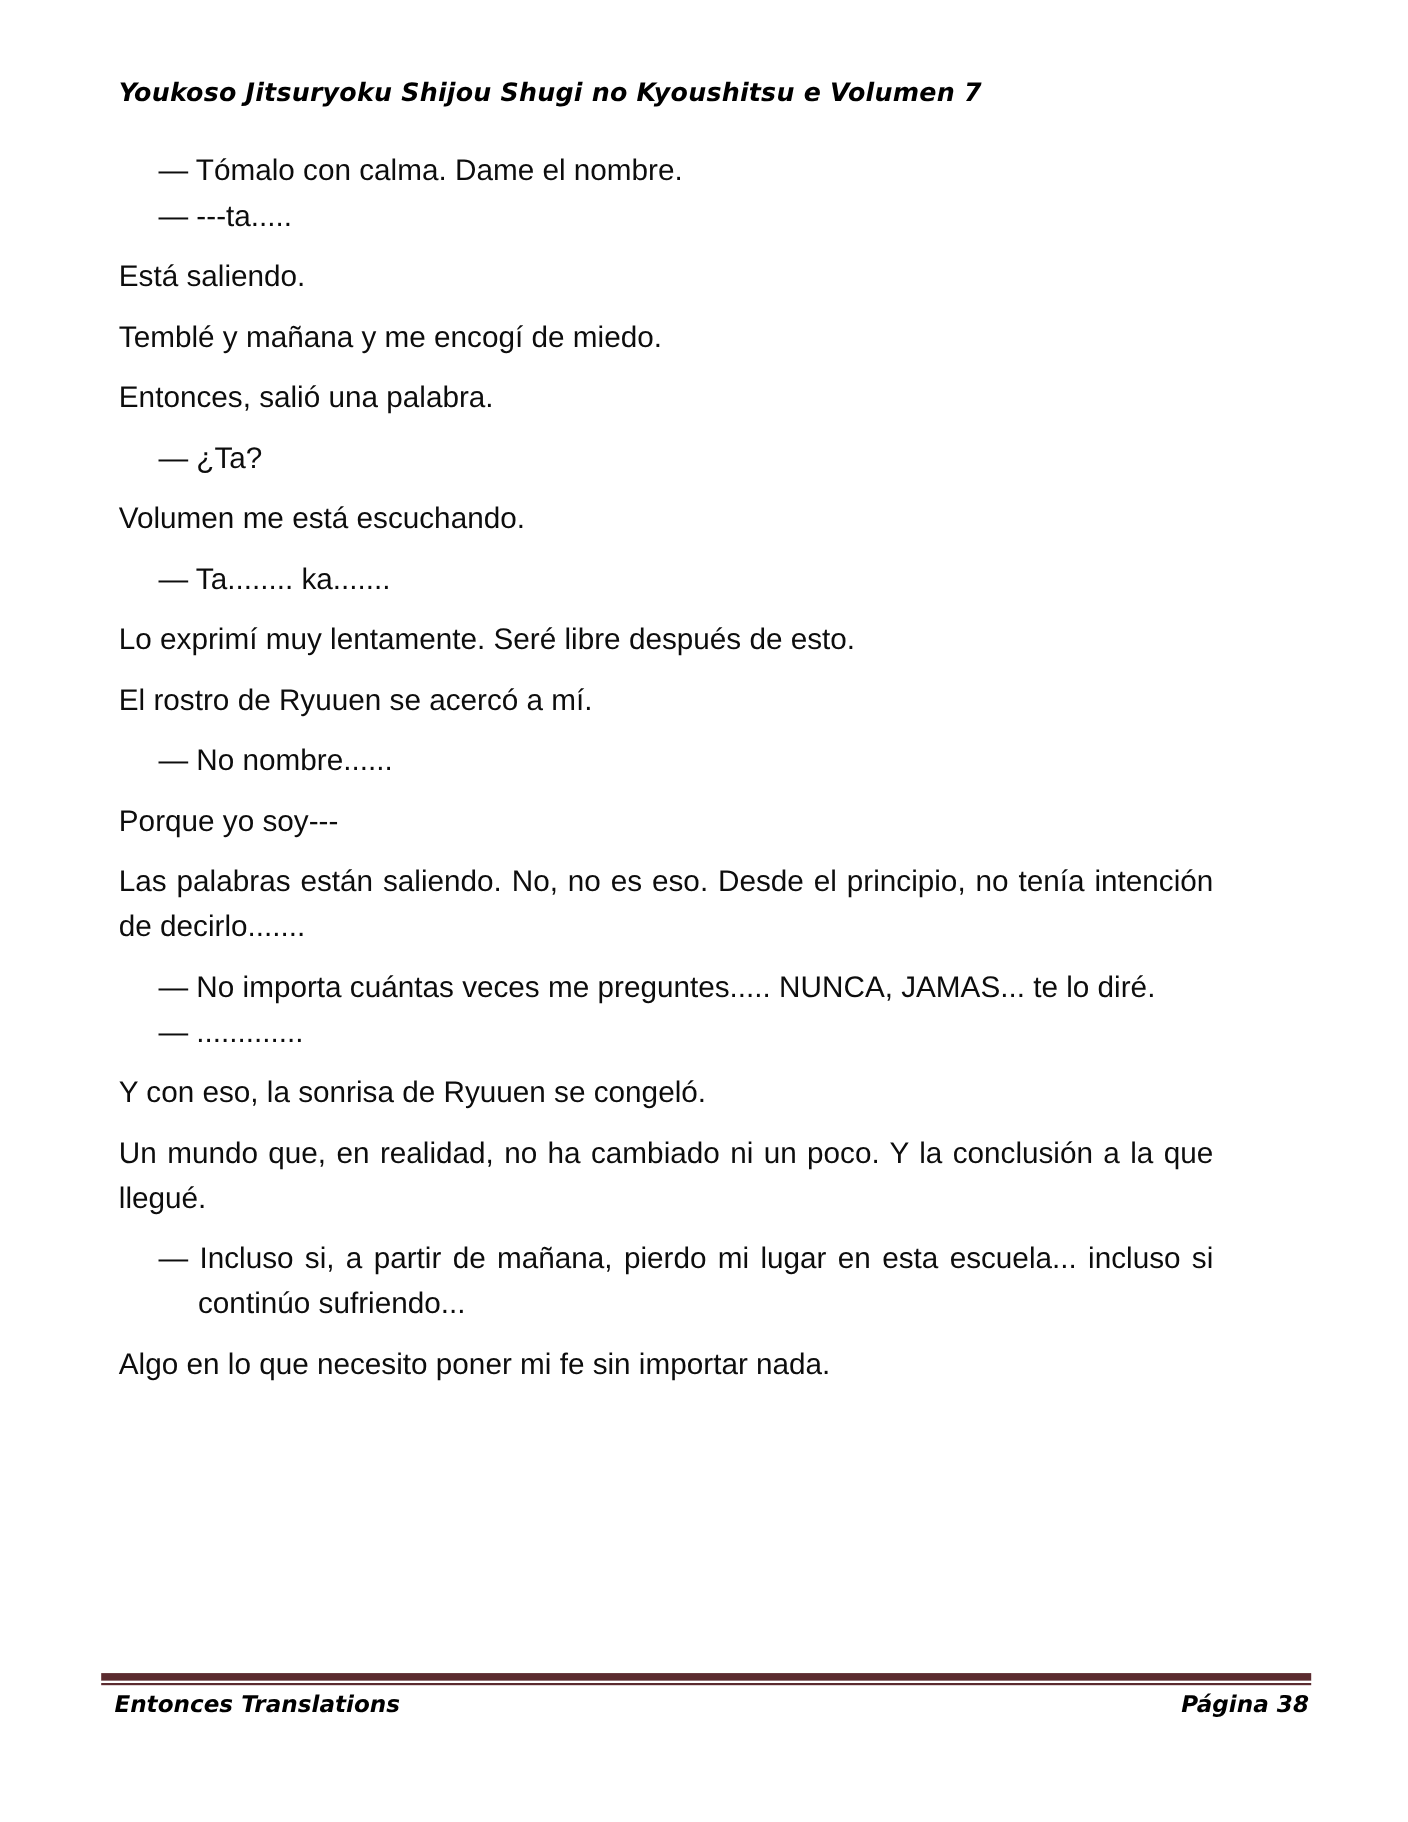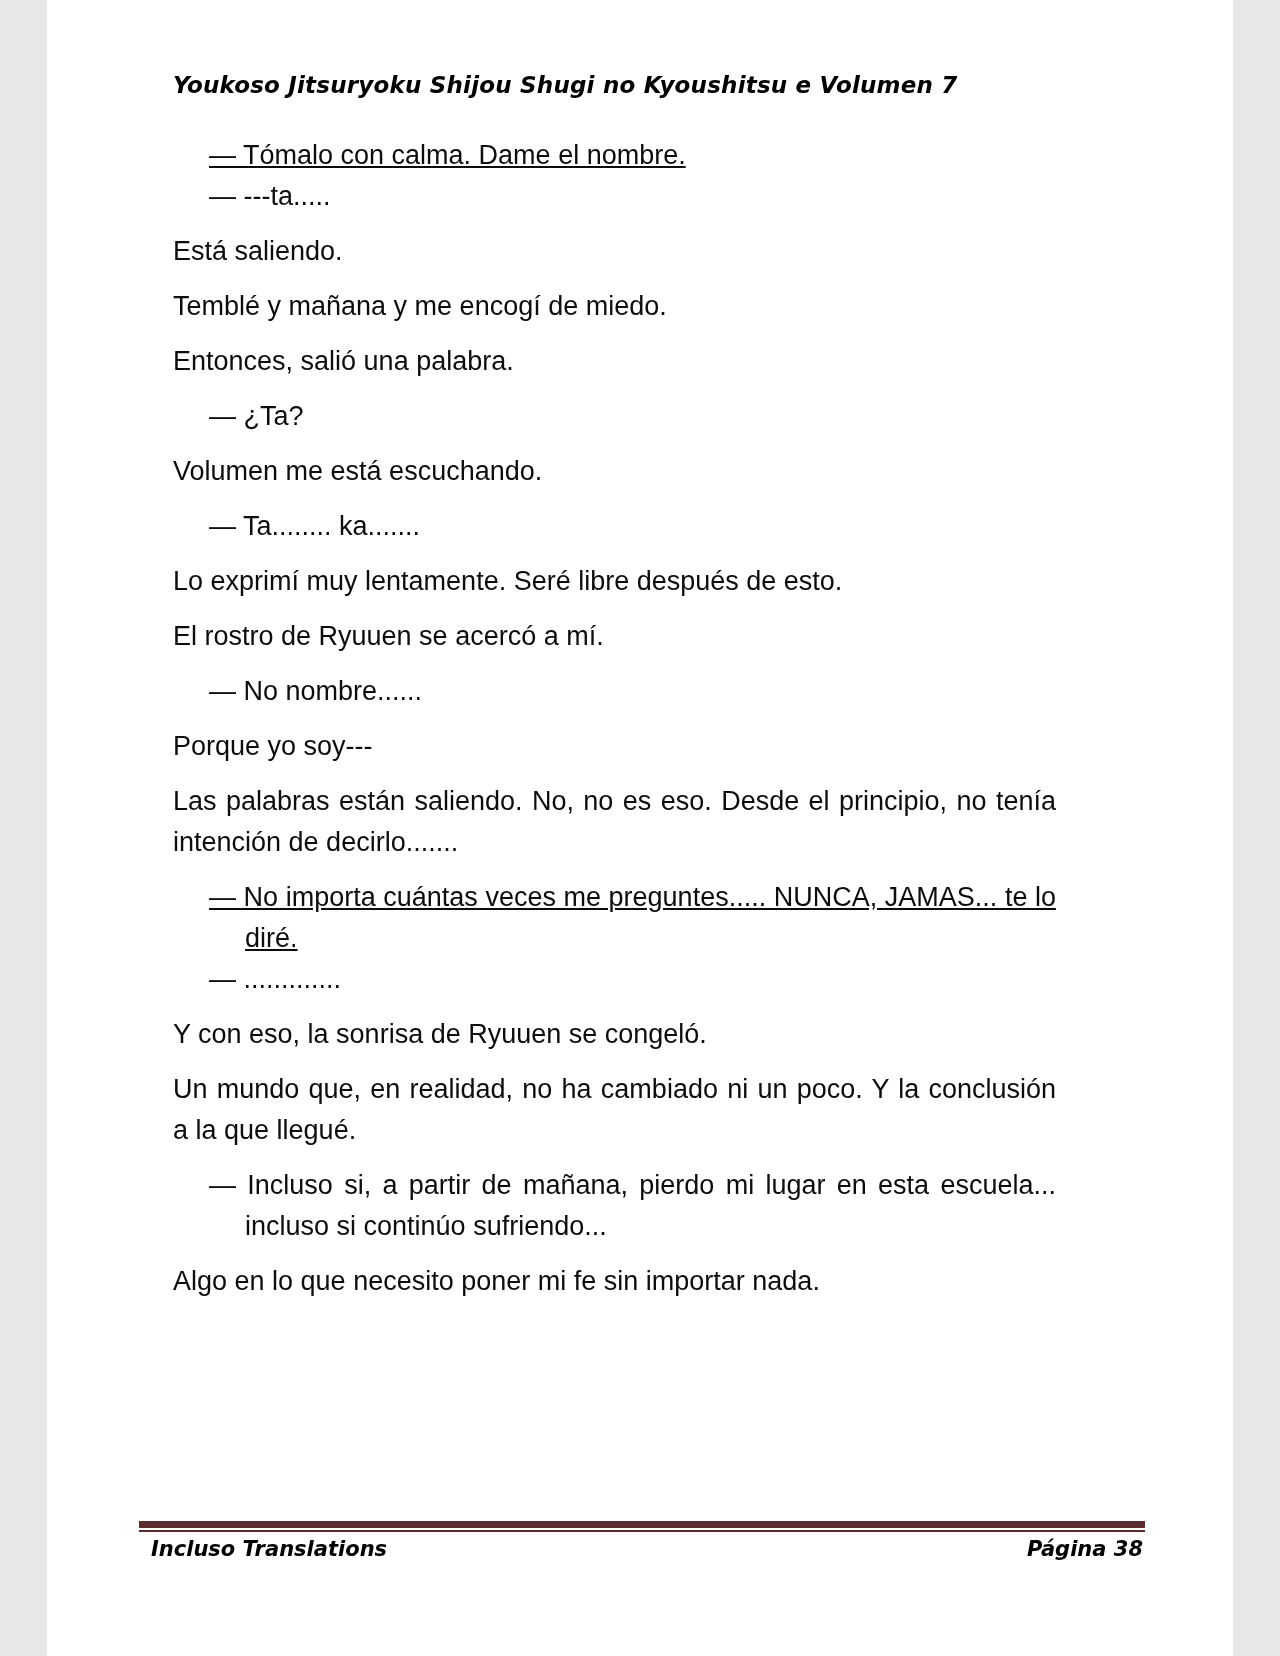--- a/index.html
+++ b/index.html
@@ -1,35 +1,35 @@
 <!DOCTYPE html>
 <html><head>
 <meta charset="utf-8">
 <style>
   html,body{margin:0;padding:0;background:#e8e8e8;}
   .page{
-    width:1168px;height:1656px;background:#ffffff;position:relative;
-    overflow:hidden;color:#0d0d0d;margin:0 auto;padding-left:18px;
+    width:1280px;height:1656px;background:#ffffff;position:relative;
+    overflow:hidden;color:#0d0d0d;margin:0 auto;
   }
   .header{margin:70px 108px 0 108px;}
   .title{
     margin:0;
     font-family:"DejaVu Sans",sans-serif;
     font-style:italic;font-weight:700;
     font-size:23px;line-height:30px;letter-spacing:.2px;
     color:#000;
   }
   .body{
     margin:35px 177px 0 108px;
     font-family:"Liberation Sans",sans-serif;
     font-size:27px;line-height:41px;
     text-align:justify;
   }
   .body p{margin:0 0 14px 0;}
-  .body p.tight{margin-bottom:0;text-decoration:underline;}
+  .body p.tight{margin-bottom:0;}
   .dlg{padding-left:72px;text-indent:-36px;}
   .footer{position:absolute;left:92px;right:88px;top:1521px;}
   .rule-thick{height:7px;background:#5b2b2f;}
   .rule-gap{height:2px;background:#ffffff;}
   .rule-thin{height:2px;background:#5b2b2f;}
   .foot-row{
     display:flex;justify-content:space-between;align-items:baseline;
     font-family:"DejaVu Sans",sans-serif;
     font-style:italic;font-weight:700;
     font-size:21px;line-height:27px;
@@ -79,18 +79,18 @@
     <p class="dlg">— Incluso si, a partir de mañana, pierdo mi lugar en esta escuela... incluso si continúo sufriendo...</p>
 
     <p class="nar">Algo en lo que necesito poner mi fe sin importar nada.</p>
   </div>
 
   <div class="footer">
     <div class="rule-thick"></div>
     <div class="rule-gap"></div>
     <div class="rule-thin"></div>
     <div class="foot-row">
-      <span>Incluso Translations</span>
+      <span>Entonces Translations</span>
       <span>Página 38</span>
     </div>
   </div>
 
 </div>
 
 </body></html>

